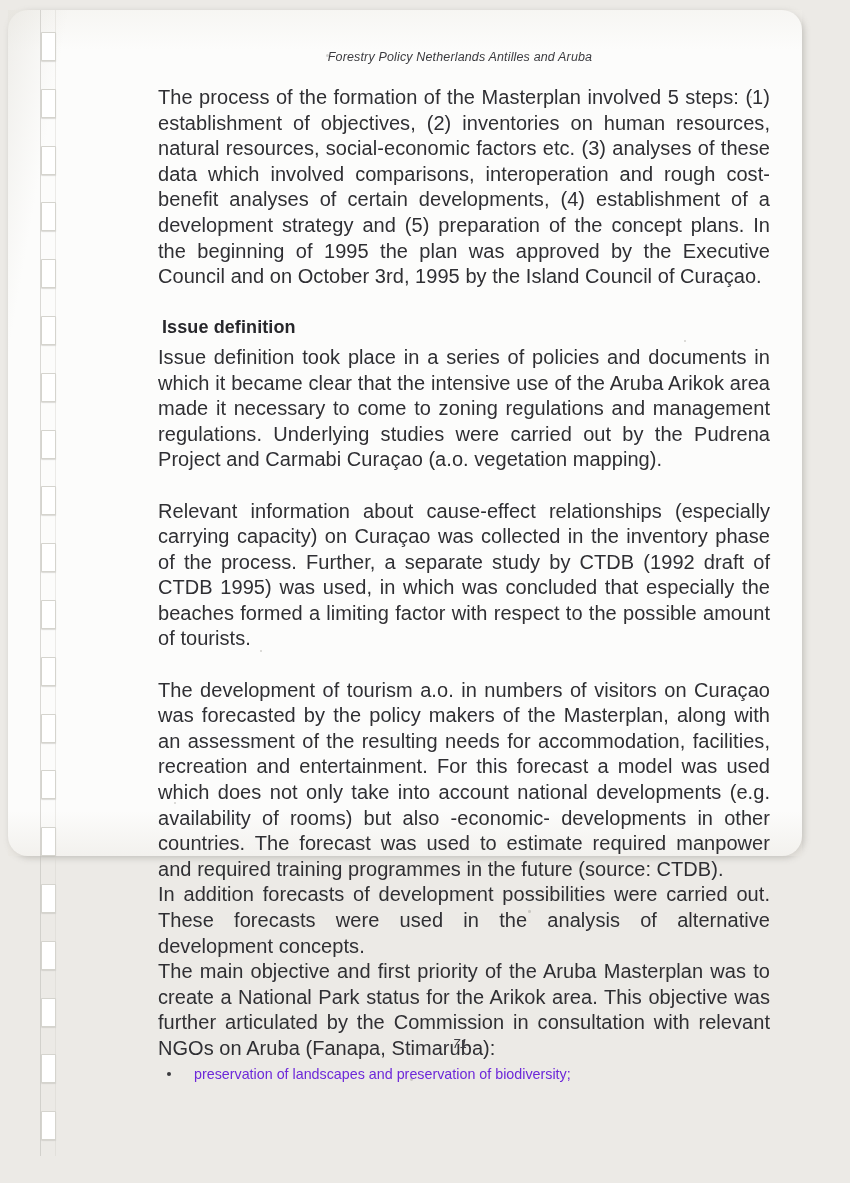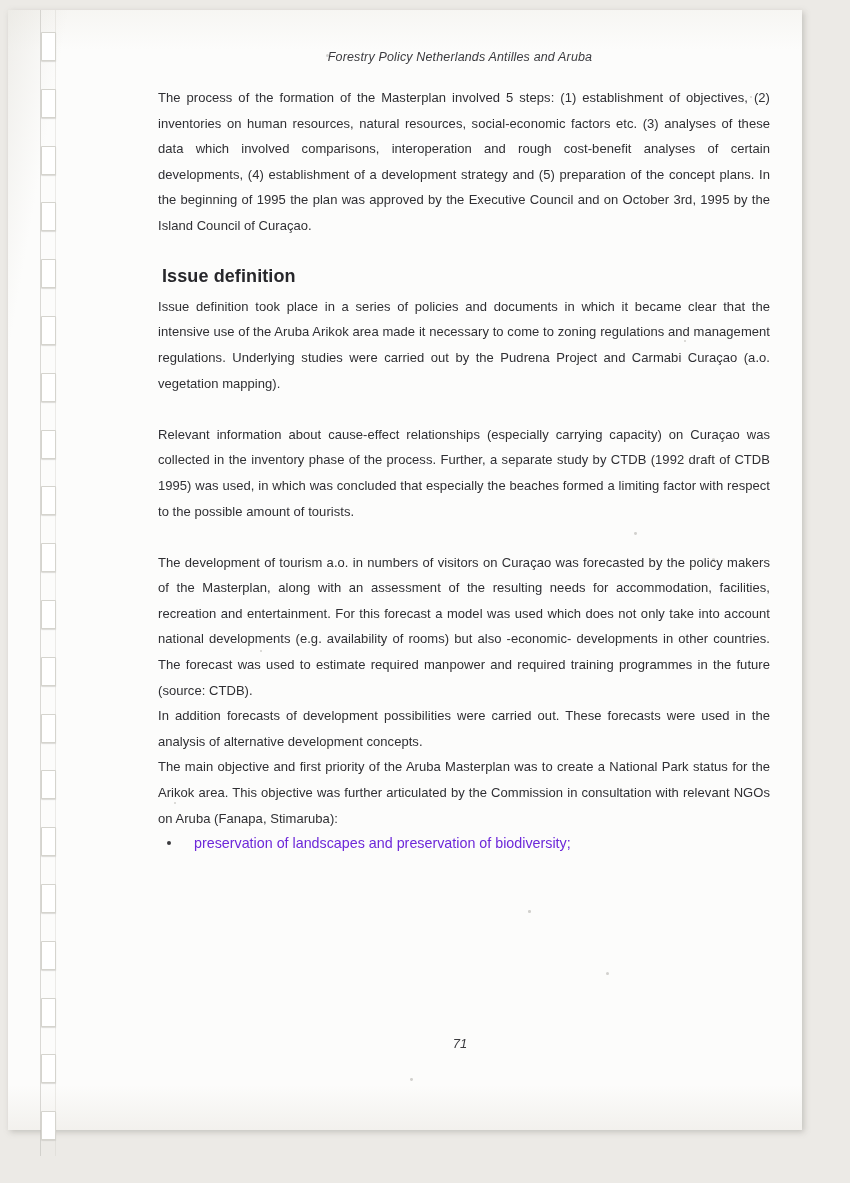--- a/index.html
+++ b/index.html
@@ -22,23 +22,24 @@
     height: 1183px;
     background: #eceae6;
   }
 
   
   #paper {
     position: absolute;
     left: 8px;
     top: 10px;
     width: 794px;
-    height: 1120px;
+    height: 846px;
     background: #fcfcfb;
     box-shadow: 2px 2px 6px rgba(120,118,112,0.35);
+    border-radius: 20px;
   }
 
   
   #paper-shade {
     position: absolute;
     left: 0; top: 0; right: 0; bottom: 0;
     background:
       linear-gradient(100deg, rgba(228,226,220,0.55) 0px, rgba(255,255,255,0) 60px),
       linear-gradient(0deg, rgba(233,230,224,0.5) 0px, rgba(255,255,255,0) 45px),
       linear-gradient(180deg, rgba(240,238,233,0.45) 0px, rgba(255,255,255,0) 40px);
@@ -100,21 +101,21 @@
   #body-flow {
     position: absolute;
     top: 75px;
     left: 8px;
     width: 612px;
   }
 
   p.para {
     margin: 0;
     text-align: justify;
-    font-size: 13px;
+    font-size: 20px;
     line-height: 25.6px;
     letter-spacing: 0.05px;
     color: #2f2f33;
     -webkit-hyphens: none;
     hyphens: none;
   }
   p.para.gap-before { margin-top: 25.6px; }
   p.para.tight      { margin-top: 0; }
 
   p.para:last-child,

